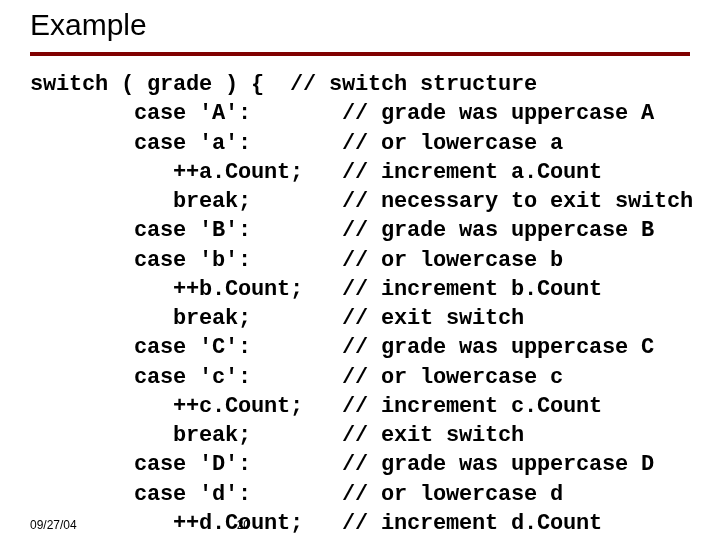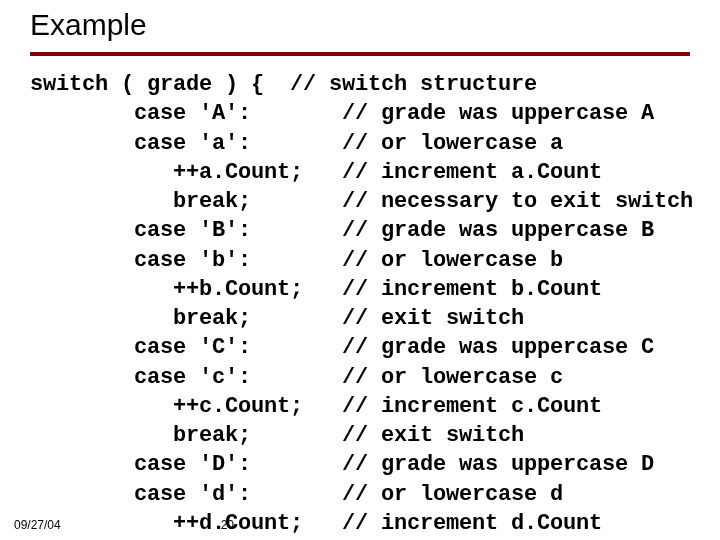--- a/index.html
+++ b/index.html
@@ -33,21 +33,21 @@
   }
   .footer {
     position: absolute;
     bottom: 8px;
     left: 0;
     width: 720px;
     display: flex;
     align-items: flex-start;
     font-size: 12px;
     color: #000;
-    padding: 0 14px;
+    padding: 0 30px;
   }
   .footer .date { width: 160px; text-align: left; }
   .footer .course { flex: 1; text-align: center; }
   .footer .page { width: 60px; text-align: right; }
 </style>
 </head>
 <body>
 
 <div class="slide">
   <div class="title">Example</div>

